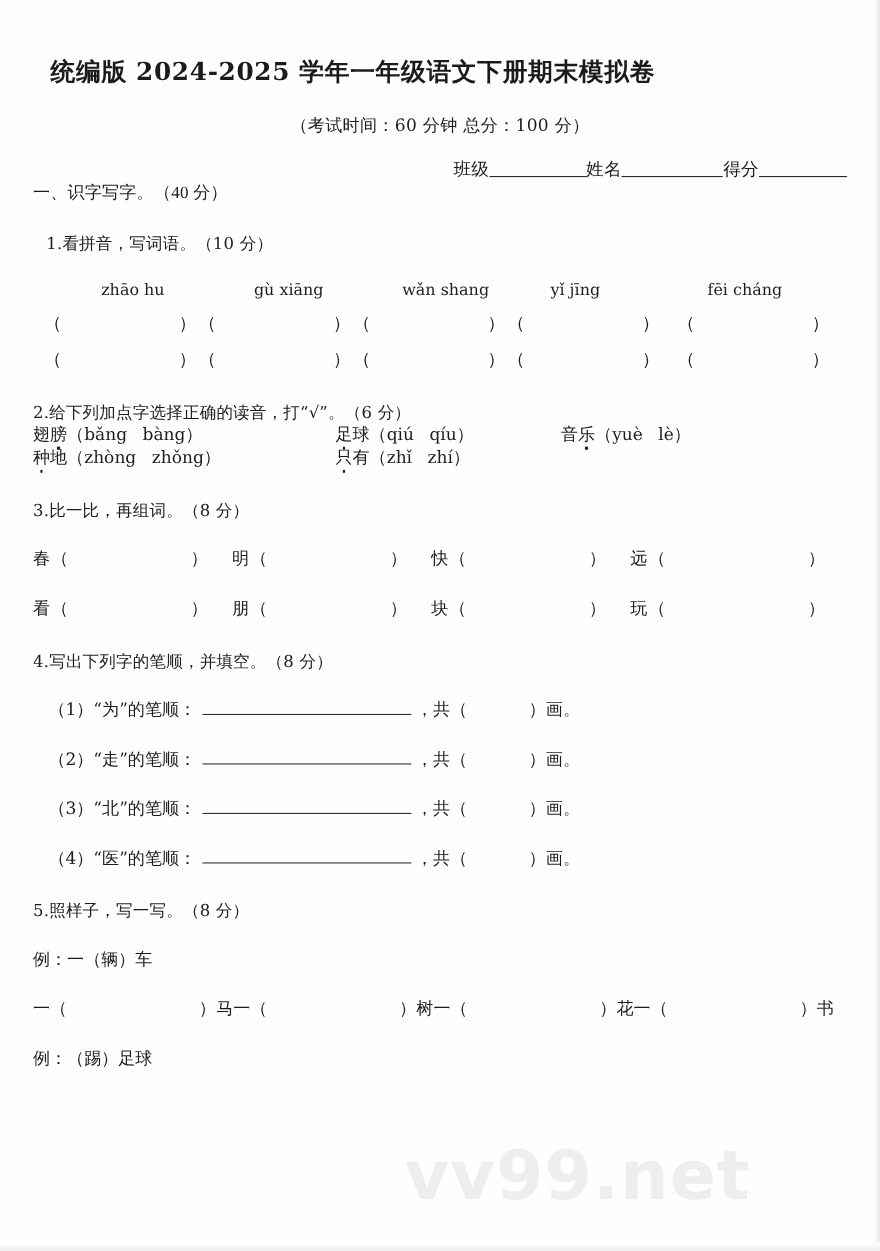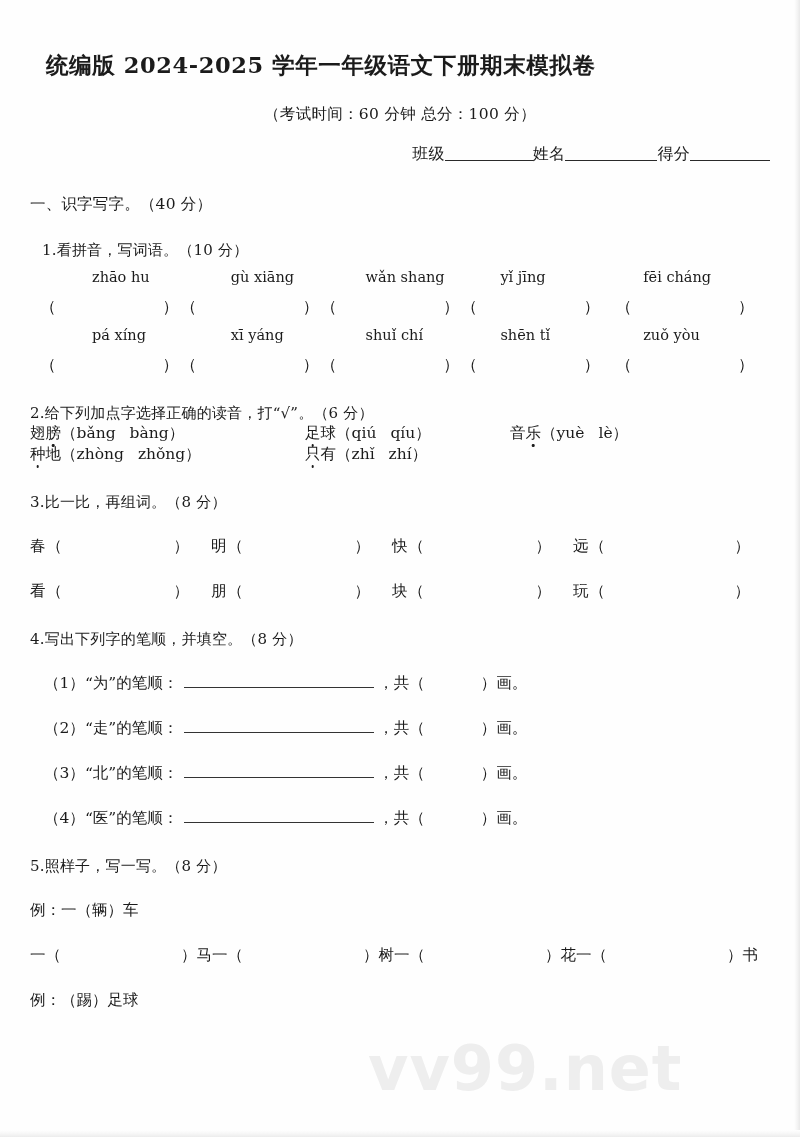--- a/index.html
+++ b/index.html
@@ -76,35 +76,35 @@
     letter-spacing: 0.3px;
     white-space: nowrap;
   }
   .blank-s { display: inline-block; border-bottom: 1.3px solid #2a2a2a; width: 88px; vertical-align: -2px; }
   .blank-m { display: inline-block; border-bottom: 1.3px solid #2a2a2a; width: 92px; vertical-align: -2px; }
   .blank-l { display: inline-block; border-bottom: 1.3px solid #2a2a2a; width: 80px; vertical-align: -2px; }
 
   
   .sec-title {
     font-size: 15.5px;
-    margin-top: 29px;
     letter-spacing: 0.2px;
+    font-family: Liberation Serif, serif;
   }
   .q-title {
     font-size: 15px;
     letter-spacing: 0.2px;
   }
   .q1-title { margin-top: 26px; padding-left: 12px; }
   .q-gap { margin-top: 28px; }
 
   
   .pinyin-row {
     display: flex;
     font-size: 14.5px;
-    margin-top: 9px;
+    margin-top: 25px;
     padding-left: 36px;
     padding-right: 14px;
   }
   .pinyin-row .cell {
     flex: 1 1 0;
     text-align: left;
   }
   .pinyin-row .cell.c1 { padding-left: 26px; }
   .pinyin-row .cell.c2 { padding-left: 26px; }
   .pinyin-row .cell.c3 { padding-left: 22px; }
@@ -264,27 +264,20 @@
       <div class="pcell">
           <span>（</span>
           <span>）</span>
         </div>
       <div class="pcell last">
           <span>（</span>
           <span>）</span>
         </div>
     </div>
 
-    <div class="pinyin-row">
-      <div class="cell c1">pá xíng</div>
-      <div class="cell c2">xī yáng</div>
-      <div class="cell c3">shuǐ chí</div>
-      <div class="cell c4">shēn tǐ</div>
-      <div class="cell c5">zuǒ yòu</div>
-    </div>
 
     <div class="paren-row">
       <div class="pcell">
           <span>（</span>
           <span>）</span>
         </div>
       <div class="pcell">
           <span>（</span>
           <span>）</span>
         </div>

